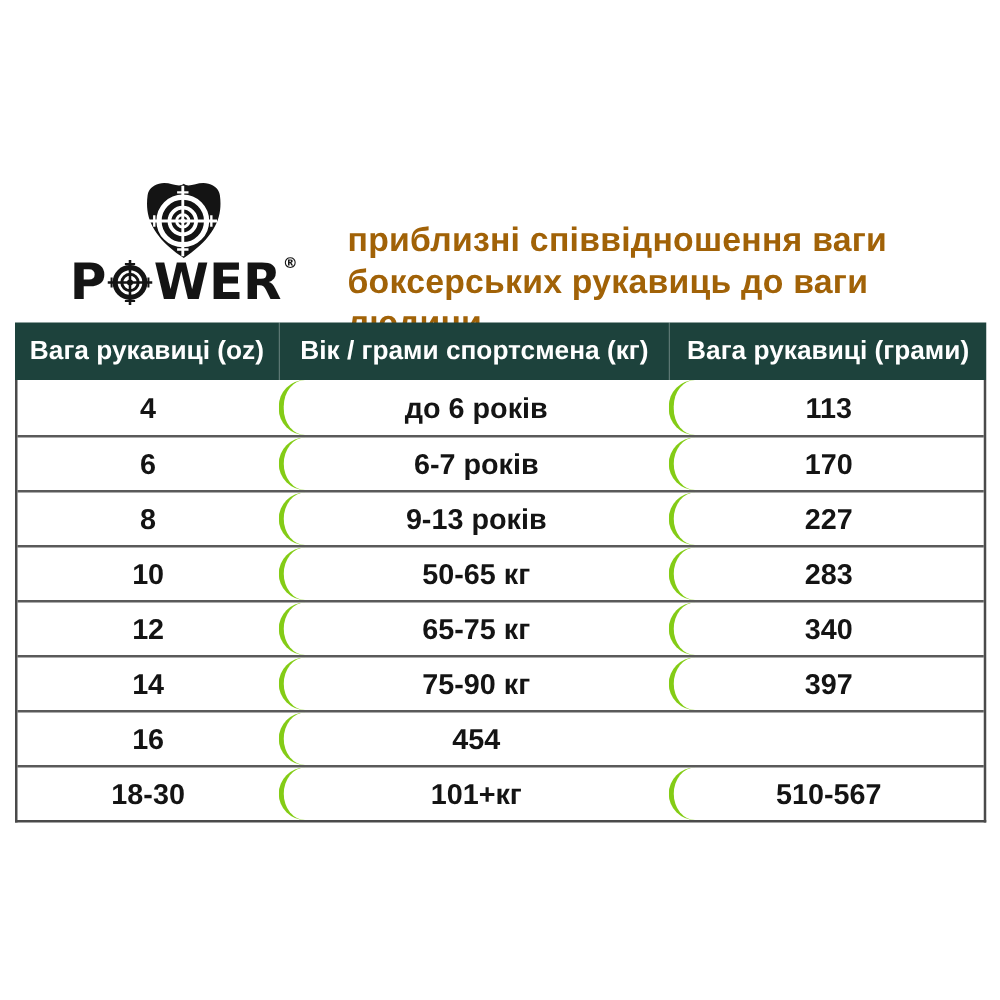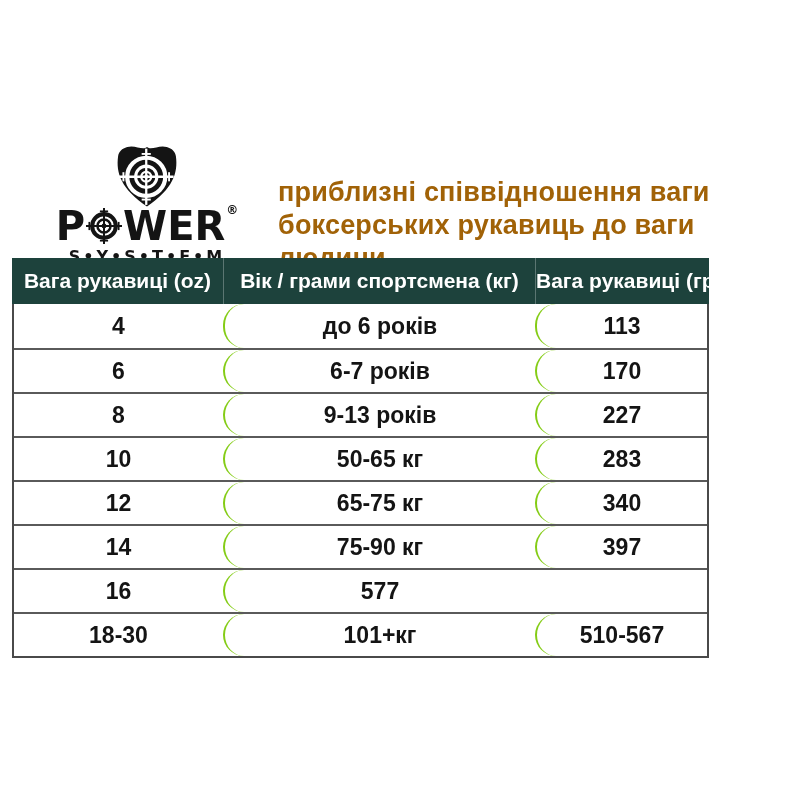--- a/index.html
+++ b/index.html
@@ -61,21 +61,21 @@
     line-height: 33px;
     color: #a16207;
     letter-spacing: 0.2px;
   }
 
   
   .size-table {
     position: absolute;
     left: 12px;
     top: 258px;
-    width: 697px;
+    width: 777px;
   }
   .thead {
     display: grid;
     grid-template-columns: 211px 312px 1fr;
     background: #1d423c;
     height: 46px;
   }
   .th {
     display: flex;
     align-items: center;
@@ -99,21 +99,21 @@
   .tr + .tr { border-top: 2px solid #5a5a5a; }
   .td {
     display: flex;
     align-items: center;
     justify-content: center;
     font-weight: bold;
     font-size: 23px;
     color: #141414;
     white-space: nowrap;
   }
-  .td + .td { border-left: 2px solid #84cc16; border-radius: 21px; }
+  .td + .td { border-left: 4px solid #84cc16; border-radius: 21px; }
 </style>
 </head>
 <body>
 
 <div class="logo">
   <svg class="logo-shield" viewBox="0 0 100 92" aria-hidden="true">
     <path d="M50 8 C44 13 34 4.5 24 8 C17 10 13 14 12 20 C9 42 16 63 50 86 C84 63 91 42 88 20 C87 14 83 10 76 8 C66 4.5 56 13 50 8 Z" fill="#141414"></path>
     <g stroke="#ffffff" fill="none">
       <circle cx="49" cy="47" r="25" stroke-width="5.5"></circle>
       <circle cx="49" cy="47" r="14" stroke-width="4"></circle>
@@ -148,21 +148,20 @@
         <line x1="17" y1="4" x2="27" y2="4"></line>
         <line x1="17" y1="40" x2="27" y2="40"></line>
         <line x1="4" y1="17" x2="4" y2="27"></line>
         <line x1="40" y1="17" x2="40" y2="27"></line>
       </g>
     </svg>
     <span>WER</span>
     <span class="logo-reg">®</span>
   </div>
 
-  <div class="logo-system">S•Y•S•T•E•M</div>
 </div>
 
 <div class="heading">
   <div>приблизні співвідношення ваги</div>
   <div>боксерських рукавиць до ваги людини</div>
 </div>
 
 <div class="size-table">
   <div class="thead">
     <div class="th">Вага рукавиці (oz)</div>
@@ -195,21 +194,21 @@
       <div class="td">65-75 кг</div>
       <div class="td">340</div>
     </div>
     <div class="tr">
       <div class="td">14</div>
       <div class="td">75-90 кг</div>
       <div class="td">397</div>
     </div>
     <div class="tr">
       <div class="td">16</div>
-      <div class="td">577</div>
+      <div class="td">454</div>
     </div>
     <div class="tr">
       <div class="td">18-30</div>
       <div class="td">101+кг</div>
       <div class="td">510-567</div>
     </div>
   </div>
 </div>
 
 </body></html>

